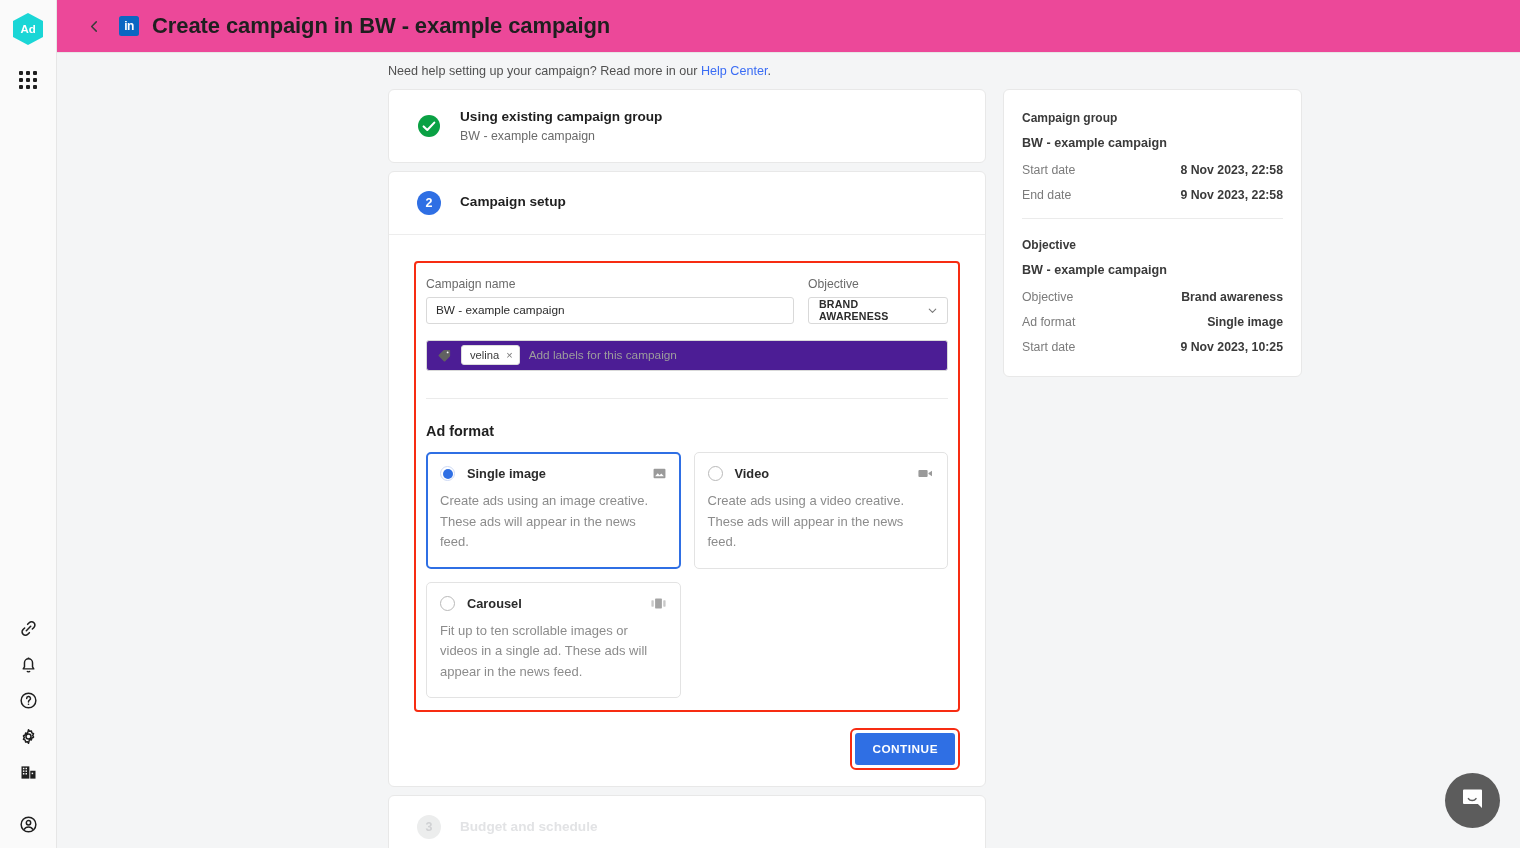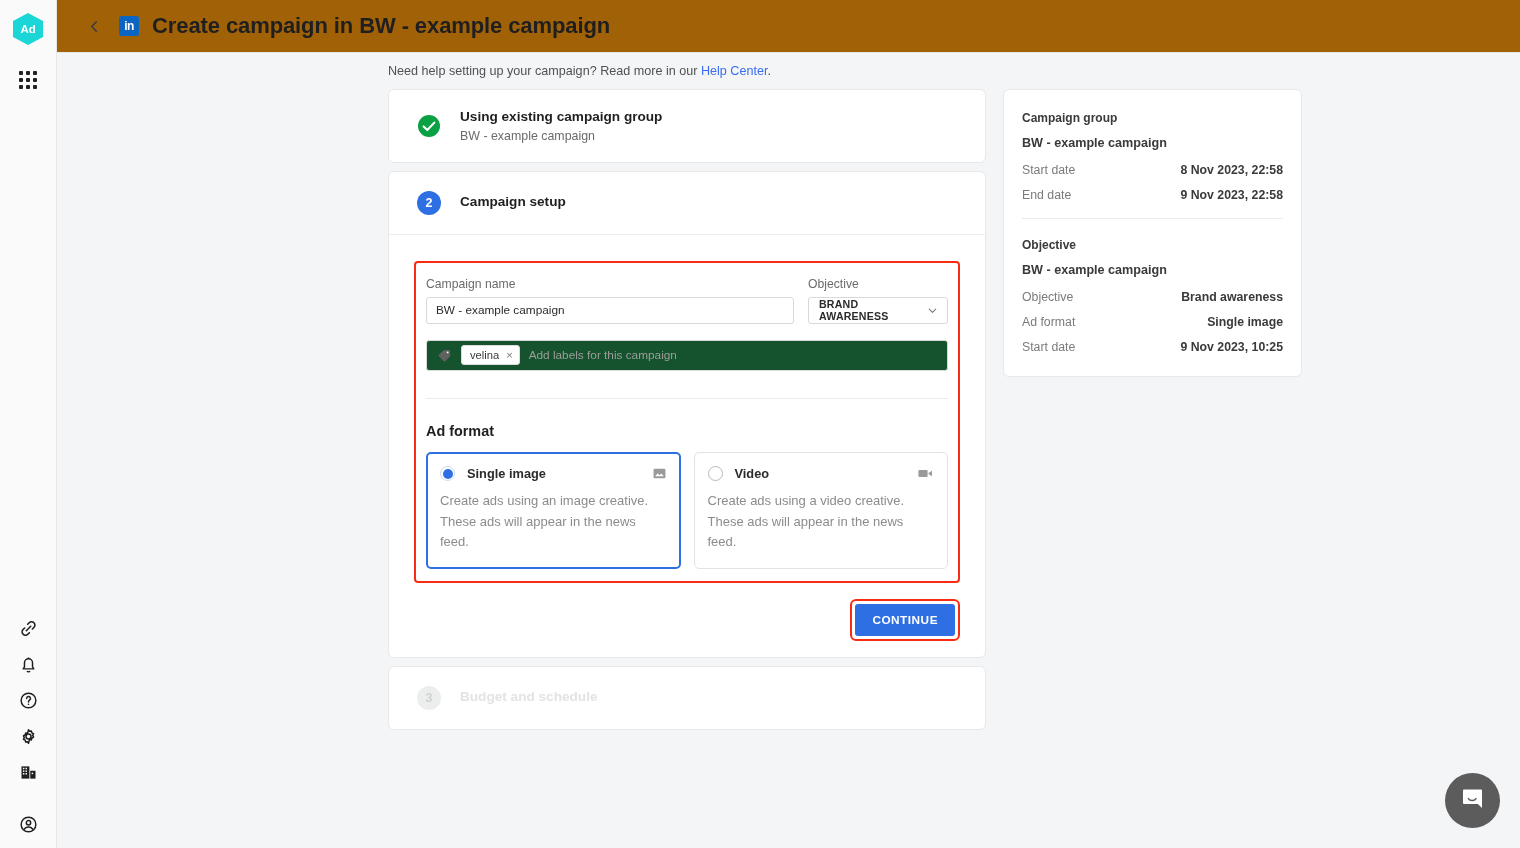--- a/index.html
+++ b/index.html
@@ -37,21 +37,21 @@
     width: 24px; height: 24px; margin-bottom: 12px; color: #1f1f1f;
     display: flex; align-items: center; justify-content: center;
   }
   .rail-icon svg { display: block; }
   .rail-bottom { display: flex; flex-direction: column; align-items: center; }
   .rail-gap { height: 16px; }
 
   
   .main { flex: 1; display: flex; flex-direction: column; min-width: 0; }
   .topbar {
-    height: 53px; background: #a16207; border-bottom: 1px solid #e6e6e6;
+    height: 53px; background: #ec4899; border-bottom: 1px solid #e6e6e6;
     display: flex; align-items: center; padding-left: 26px; flex: 0 0 53px;
   }
   .back-chevron {
     width: 22px; height: 22px; display: flex; align-items: center; justify-content: center;
     color: #3b3b3b; cursor: pointer; margin-right: 14px;
   }
   .li-badge {
     width: 20px; height: 20px; background: #0a66c2; border-radius: 2.5px;
     display: flex; align-items: center; justify-content: center;
     color: #fff; font-size: 12px; font-weight: bold; font-family: "Liberation Sans", sans-serif;
@@ -120,21 +120,21 @@
     width: 100%; height: 27px; border: 1px solid #d9d9d9; border-radius: 3px;
     background: #fff; display: flex; align-items: center; justify-content: space-between;
     padding: 0 8px 0 10px; font-size: 10.6px; font-weight: bold; color: #2b2b2b;
     letter-spacing: 0.2px; cursor: pointer;
   }
   .chev { color: #7a7a7a; display: flex; }
 
   .labels-block { margin-top: 16px; }
   .chips-input {
     width: 100%; min-height: 31px; border: 1px solid #d9d9d9; border-radius: 3px;
-    background: #14532d; display: flex; align-items: center; padding: 0 10px; gap: 9px;
+    background: #4c1d95; display: flex; align-items: center; padding: 0 10px; gap: 9px;
   }
   .tag-icon { color: #616161; display: flex; flex: 0 0 auto; }
   .chip {
     border: 1px solid #dcdcdc; border-radius: 3px; height: 20px;
     display: flex; align-items: center; gap: 7px; padding: 0 6px 0 8px;
     font-size: 11.2px; color: #3a3a3a; background: #fff;
   }
   .chip-x { color: #777; font-size: 11px; cursor: pointer; line-height: 1; }
   .chips-ph { font-size: 11.8px; color: #9d9d9d; }
 
@@ -371,20 +371,34 @@
                     <span class="fmt-ic">
                       <svg width="17" height="15" viewBox="0 0 24 20" fill="currentColor">
                         <rect x="2" y="5" width="13" height="10" rx="1.4"></rect>
                         <path d="M16.2 9.2l5-3.1v7.8l-5-3.1z"></path>
                       </svg>
                     </span>
                   </div>
                   <div class="fmt-desc">Create ads using a video creative. These ads will appear in the news feed.</div>
                 </div>
 
+                <div class="fmt-card">
+                  <div class="fmt-top">
+                    <span class="radio"></span>
+                    <span class="fmt-name">Carousel</span>
+                    <span class="fmt-ic">
+                      <svg width="17" height="15" viewBox="0 0 24 20" fill="currentColor">
+                        <rect x="2" y="5.5" width="3.3" height="9" rx="0.8" opacity="0.55"></rect>
+                        <rect x="7.2" y="3" width="9.6" height="14" rx="1" opacity="0.9"></rect>
+                        <rect x="18.7" y="5.5" width="3.3" height="9" rx="0.8" opacity="0.55"></rect>
+                      </svg>
+                    </span>
+                  </div>
+                  <div class="fmt-desc">Fit up to ten scrollable images or videos in a single ad. These ads will appear in the news feed.</div>
+                </div>
 
               </div>
             </div>
 
             <div class="continue-bar">
               <div class="btn-hl">
                 <button class="btn-continue">CONTINUE</button>
               </div>
             </div>
           </div>

